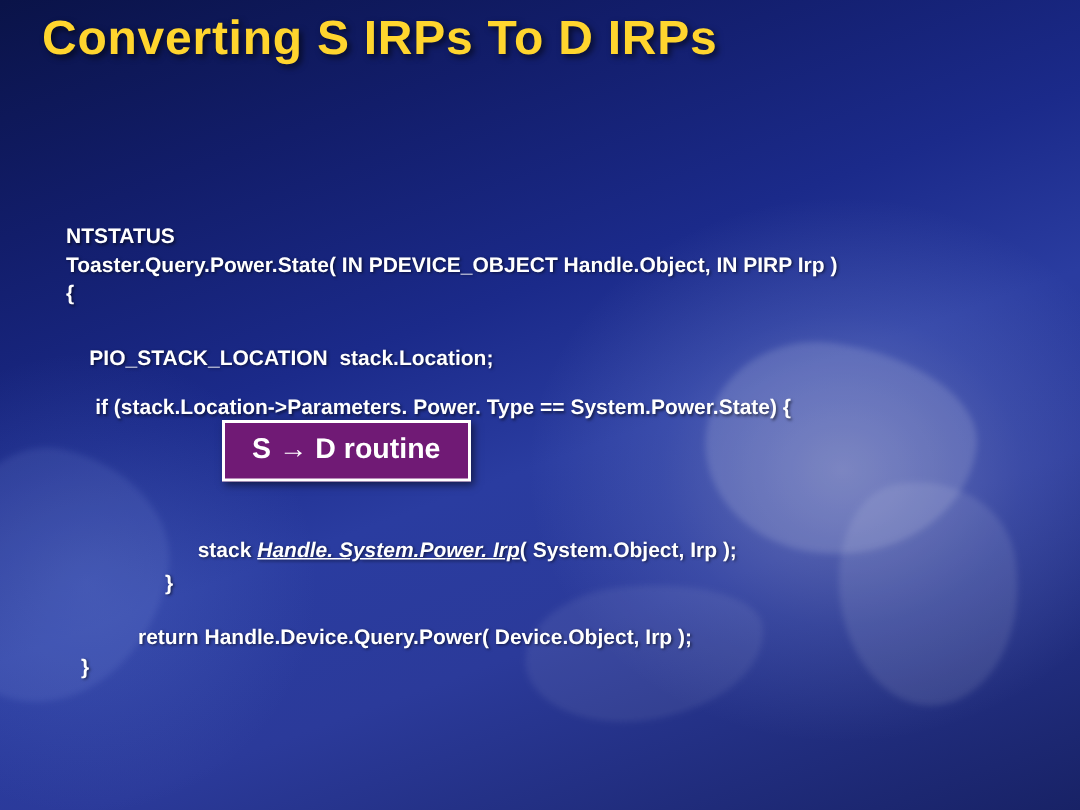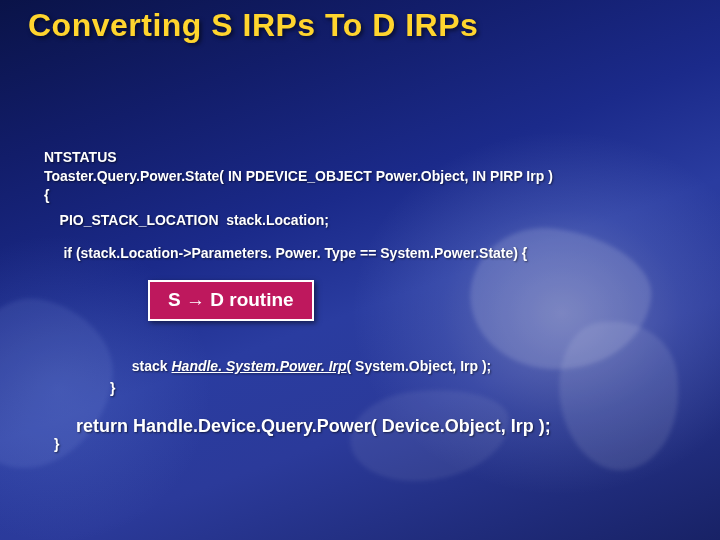--- a/index.html
+++ b/index.html
@@ -52,21 +52,21 @@
     line-height: 1.35;
   }
   .code-area .line { white-space: pre; }
 
   .callout-wrap {
     position: absolute;
     left: 148px;
     top: 280px;
   }
   .callout {
-    background: #be185d;
+    background: #701a75;
     border: 2.5px solid #ffffff;
     padding: 7px 18px 8px;
     color: #fff;
     font-family: Arial, sans-serif;
     font-size: 19px;
     font-weight: 700;
     box-shadow: 2px 2px 5px rgba(0,0,0,0.5);
     display: inline-block;
   }
   .arrow {
@@ -92,24 +92,24 @@
     left: 110px;
     top: 380px;
     font-family: "Trebuchet MS", Verdana, sans-serif;
     font-size: 14px;
     font-weight: 700;
     text-shadow: 1px 1px 2px rgba(0,0,0,0.55);
   }
 
   .ret2 {
     position: absolute;
-    left: 76px;
+    left: 92px;
     top: 416px;
     font-family: "Trebuchet MS", Verdana, sans-serif;
-    font-size: 18px;
+    font-size: 14px;
     font-weight: 700;
     text-shadow: 1px 1px 2px rgba(0,0,0,0.55);
     white-space: pre;
   }
 
   .brace2 {
     position: absolute;
     left: 54px;
     top: 436px;
     font-family: "Trebuchet MS", Verdana, sans-serif;
@@ -123,23 +123,23 @@
 
 <div class="globe-shape g1"></div>
 <div class="globe-shape g2"></div>
 <div class="globe-shape g3"></div>
 <div class="globe-shape g4"></div>
 
 <div class="title">Converting S IRPs To D IRPs</div>
 
 <div class="code-area">
   <div class="line">NTSTATUS</div>
-  <div class="line">Toaster.Query.Power.State( IN PDEVICE_OBJECT Power.Object, IN PIRP Irp )</div>
+  <div class="line">Toaster.Query.Power.State( IN PDEVICE_OBJECT Handle.Object, IN PIRP Irp )</div>
   <div class="line">{</div>
-  <div class="line" style="margin-top:6px">    PIO_STACK_LOCATION  stack.Location;</div>
+  <div class="line" style="margin-top:24px">    PIO_STACK_LOCATION  stack.Location;</div>
   <div class="line" style="margin-top:14px">     if (stack.Location-&gt;Parameters. Power. Type == System.Power.State) {</div>
 </div>
 
 <div class="callout-wrap">
   <div class="callout">
     <span>S </span><span class="arrow">→</span><span> D routine</span>
   </div>
 </div>
 
 <div class="ret1">

